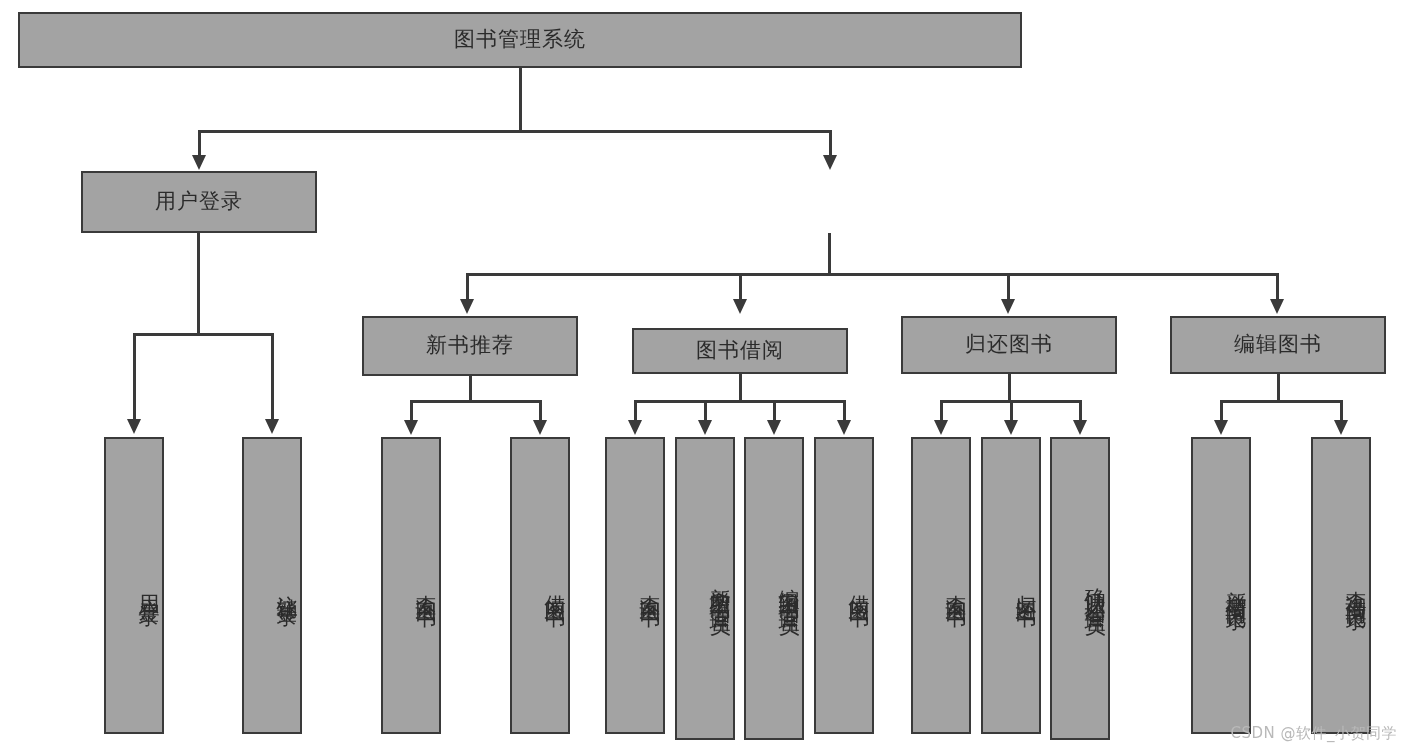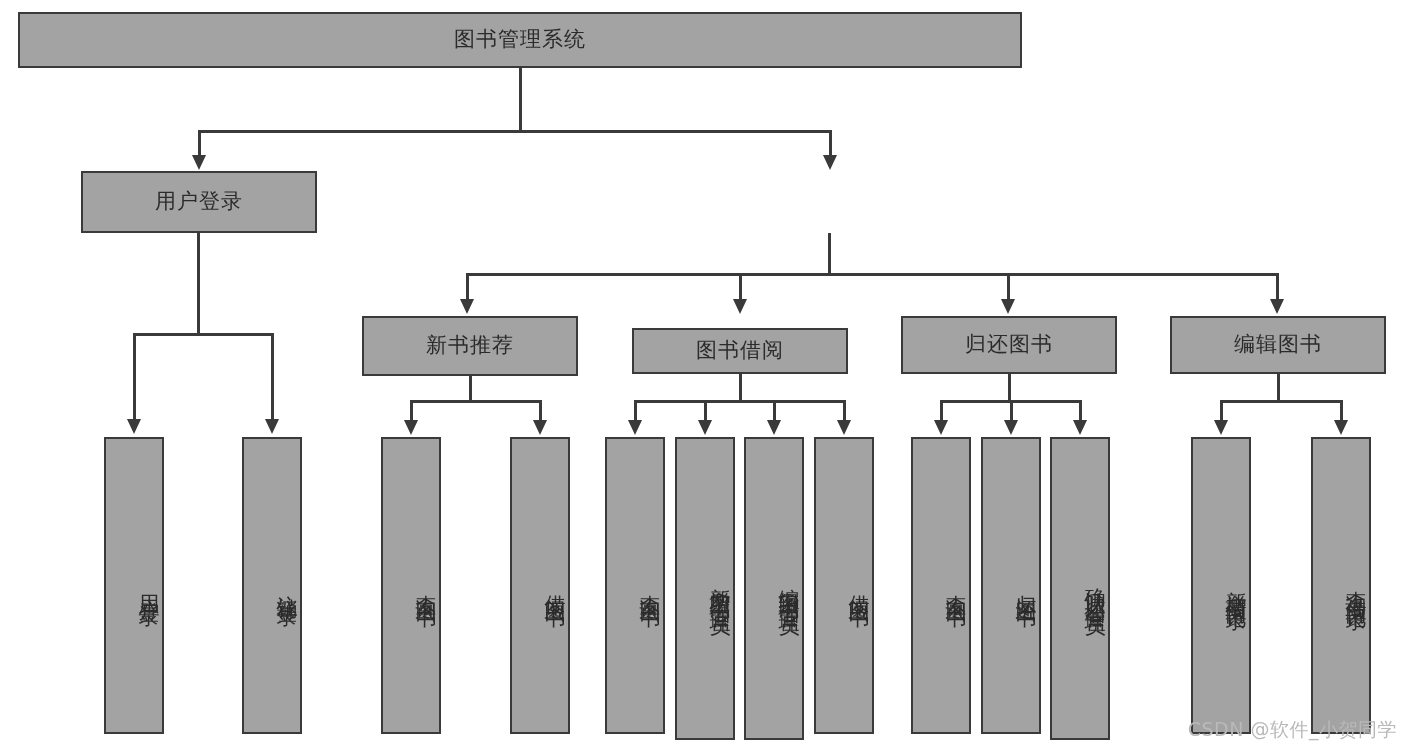--- a/index.html
+++ b/index.html
@@ -61,21 +61,21 @@
     height: 0;
     border-left: 7px solid transparent;
     border-right: 7px solid transparent;
     border-top: 15px solid #3a3a3a;
   }
   
   #watermark {
     position: absolute;
     right: 8px;
     bottom: 4px;
-    font-size: 19px;
+    font-size: 15px;
     color: #b9b9b9;
     letter-spacing: 0.5px;
     white-space: nowrap;
     font-family: "DejaVu Sans", "Liberation Sans", sans-serif;
   }
 </style>
 </head>
 <body>
 
 <div id="canvas">

